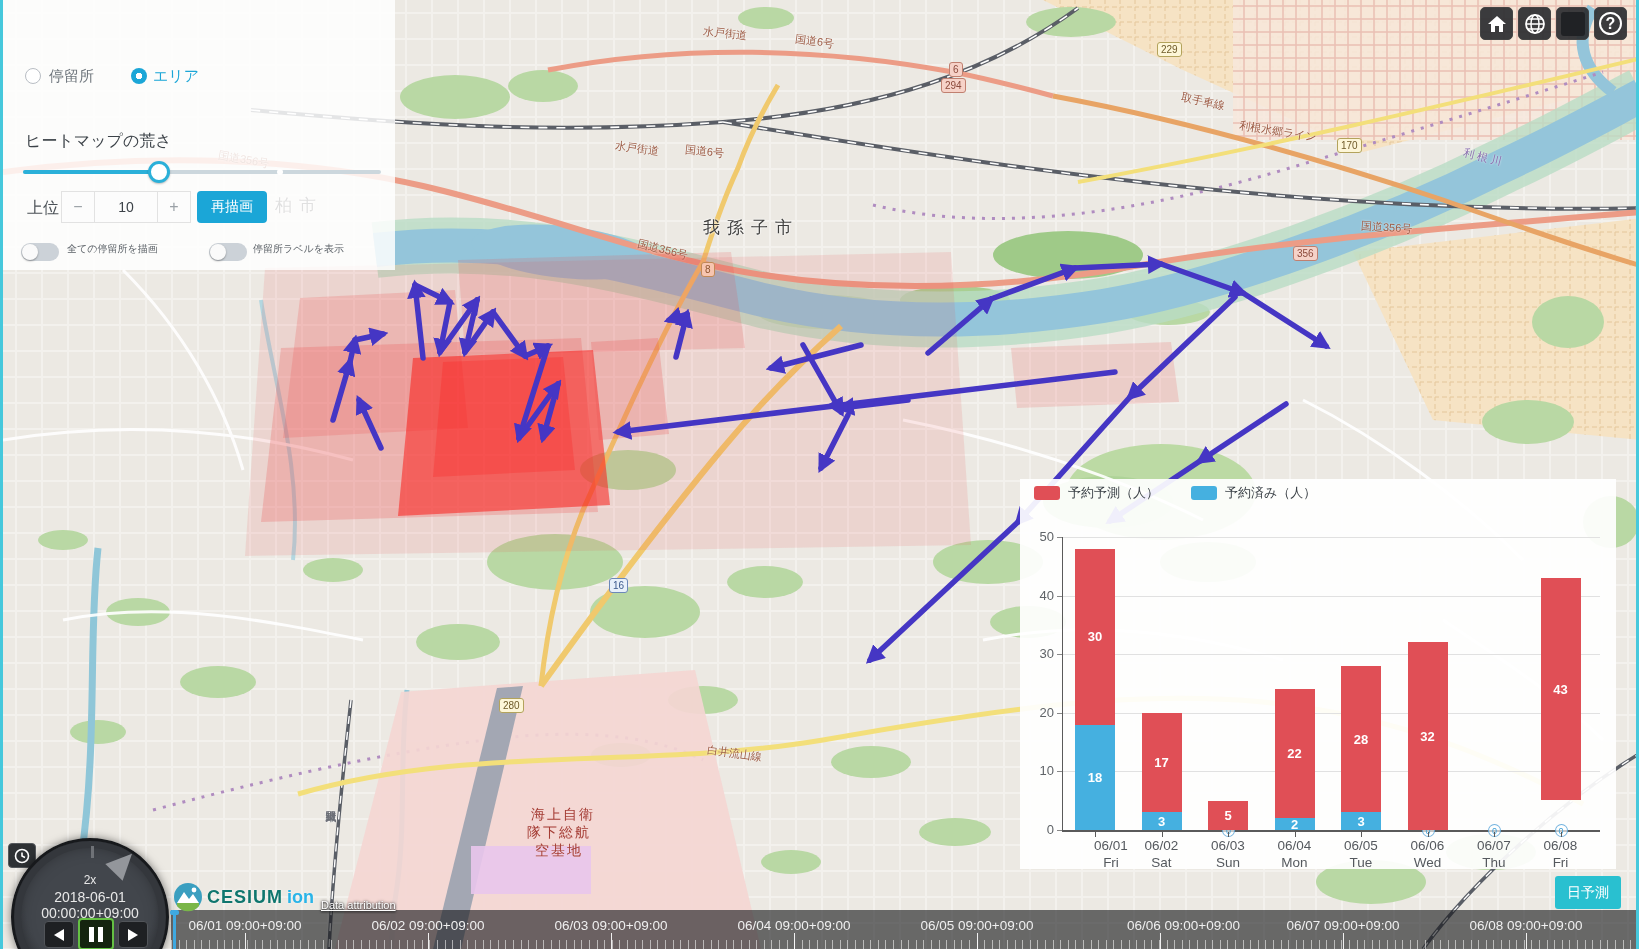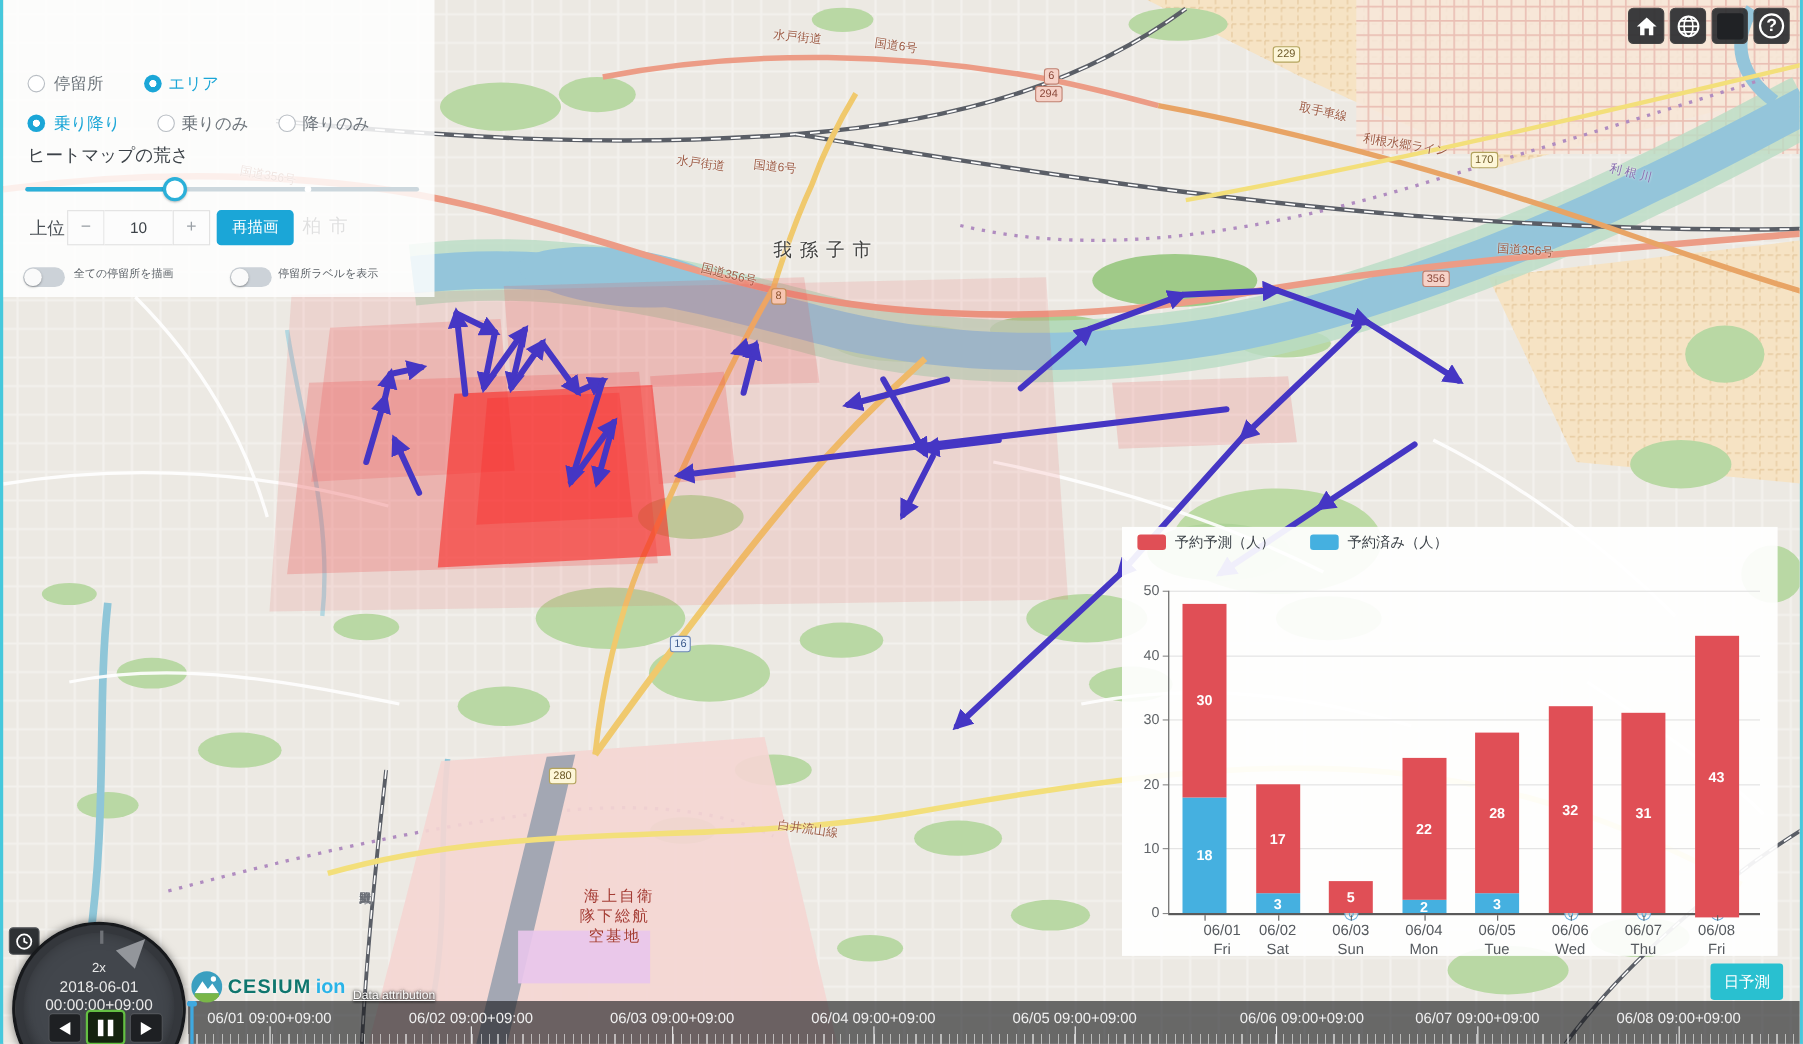--- a/index.html
+++ b/index.html
@@ -300,28 +300,20 @@
     </svg>
   </div>
 
   <div class="panel">
     <div class="radio-row" style="top:68px;">
       <span class="radio" style="left:22px;"></span>
       <span class="rlabel" style="left:46px;">停留所</span>
       <span class="radio sel" style="left:128px;"></span>
       <span class="rlabel sel" style="left:150px;">エリア</span>
     </div>
-    <div class="radio-row" style="top:104px;">
-      <span class="radio sel" style="left:22px;"></span>
-      <span class="rlabel sel" style="left:46px;">乗り降り</span>
-      <span class="radio" style="left:140px;"></span>
-      <span class="rlabel" style="left:162px;">乗りのみ</span>
-      <span class="radio" style="left:250px;"></span>
-      <span class="rlabel" style="left:272px;">降りのみ</span>
-    </div>
     <div class="p-title">ヒートマップの荒さ</div>
     <div class="slider">
       <div class="track"></div>
       <div class="fill" style="width:136px;"></div>
       <div class="mid" style="left:254px;"></div>
       <div class="handle" style="left:125px;"></div>
     </div>
     <div class="topn-label">上位</div>
     <div class="stepper">
       <div class="step">−</div>
@@ -419,28 +411,27 @@
           <div>Tue</div>
         </div>
         <div class="zero-lab" style="left: 401.5px; top: 345px;">0</div>
         <div class="bar-seg" style="left: 387.5px; top: 163.48px; width: 40px; height: 187.52px; background: rgb(224, 79, 86);">32</div>
         <div class="xtickmark" style="left: 407.5px; top: 353px;"></div>
         <div class="xlab" style="left: 372.5px; top: 358px;">
           <div>06/06</div>
           <div>Wed</div>
         </div>
         <div class="zero-lab" style="left: 468px; top: 345px;">0</div>
-        <div class="bar-seg" style="left: 454px; top: 169.34px; width: 40px; height: 181.66px; background: rgb(224, 79, 86);">31</div>
         <div class="xtickmark" style="left: 474px; top: 353px;"></div>
         <div class="xlab" style="left: 439px; top: 358px;">
           <div>06/07</div>
           <div>Thu</div>
         </div>
         <div class="zero-lab" style="left: 534.5px; top: 345px;">0</div>
-        <div class="bar-seg" style="left: 520.5px; top: 99.02px; width: 40px; height: 256px; background: rgb(224, 79, 86);">43</div>
+        <div class="bar-seg" style="left: 520.5px; top: 99.02px; width: 40px; height: 222px; background: rgb(224, 79, 86);">43</div>
         <div class="xtickmark" style="left: 540.5px; top: 353px;"></div>
         <div class="xlab" style="left: 505.5px; top: 358px;">
           <div>06/08</div>
           <div>Fri</div>
         </div>
       </div>
   </div>
 
   <button class="forecast-btn">日予測</button>
 

